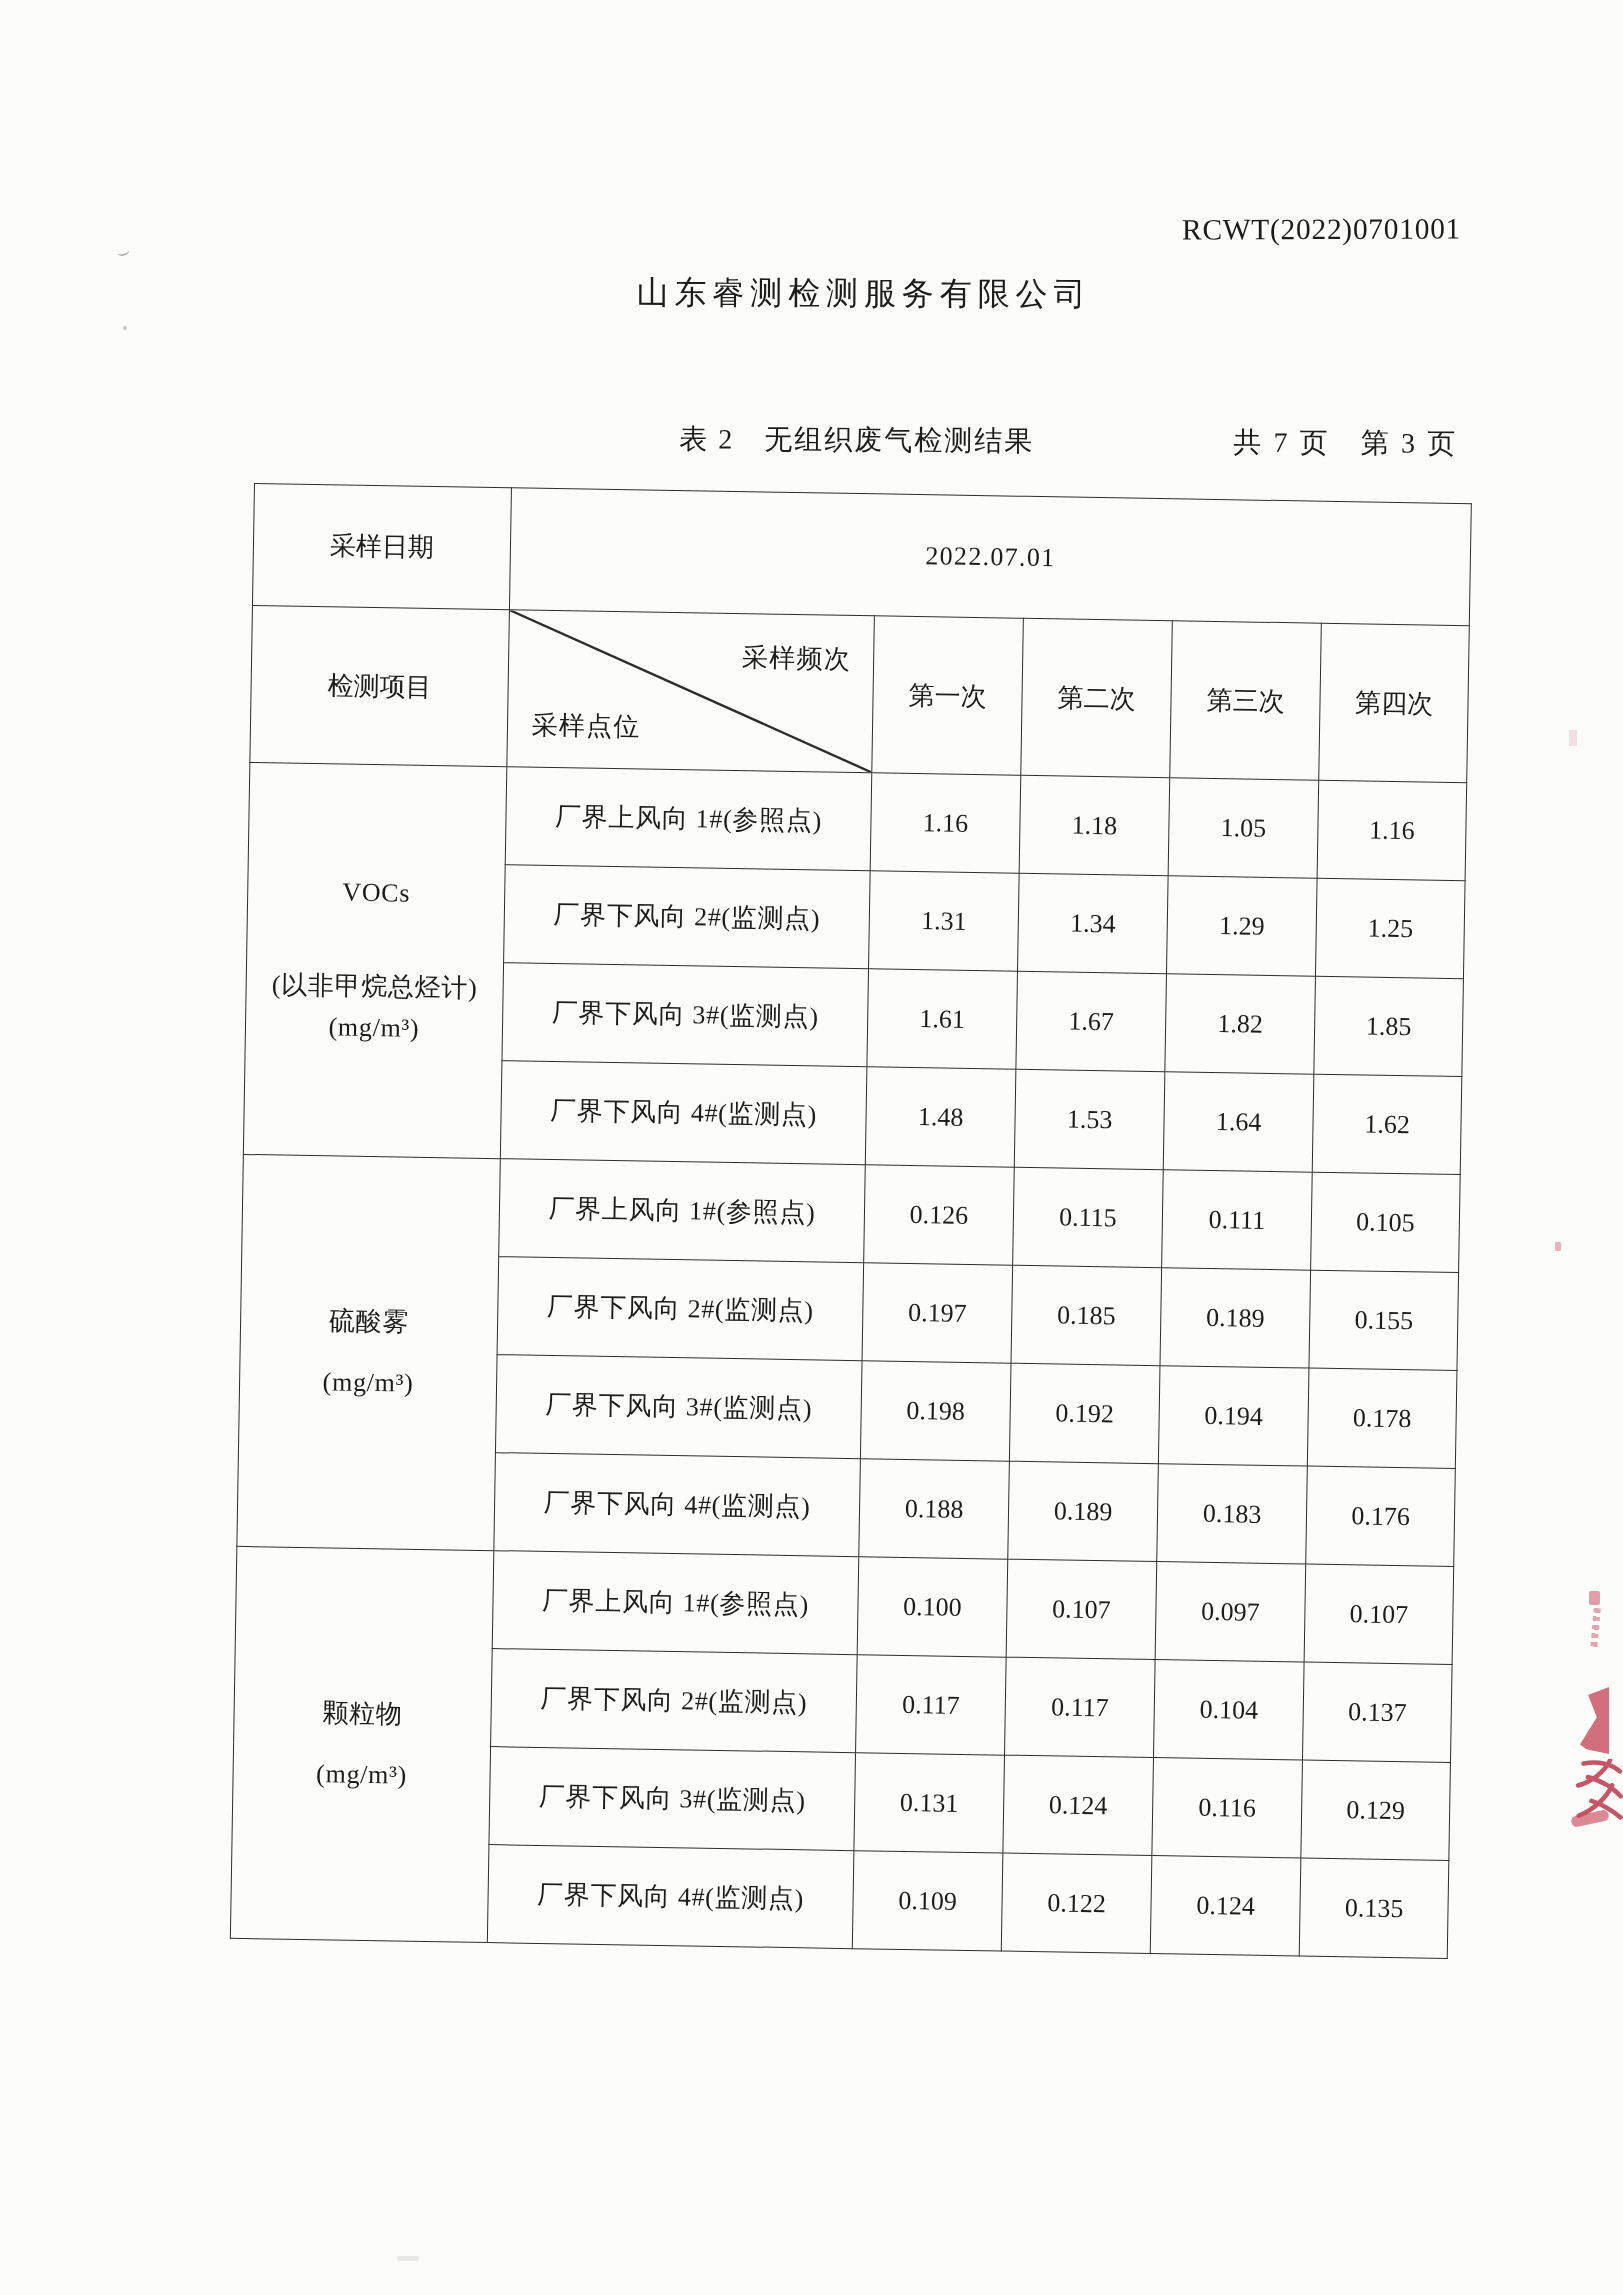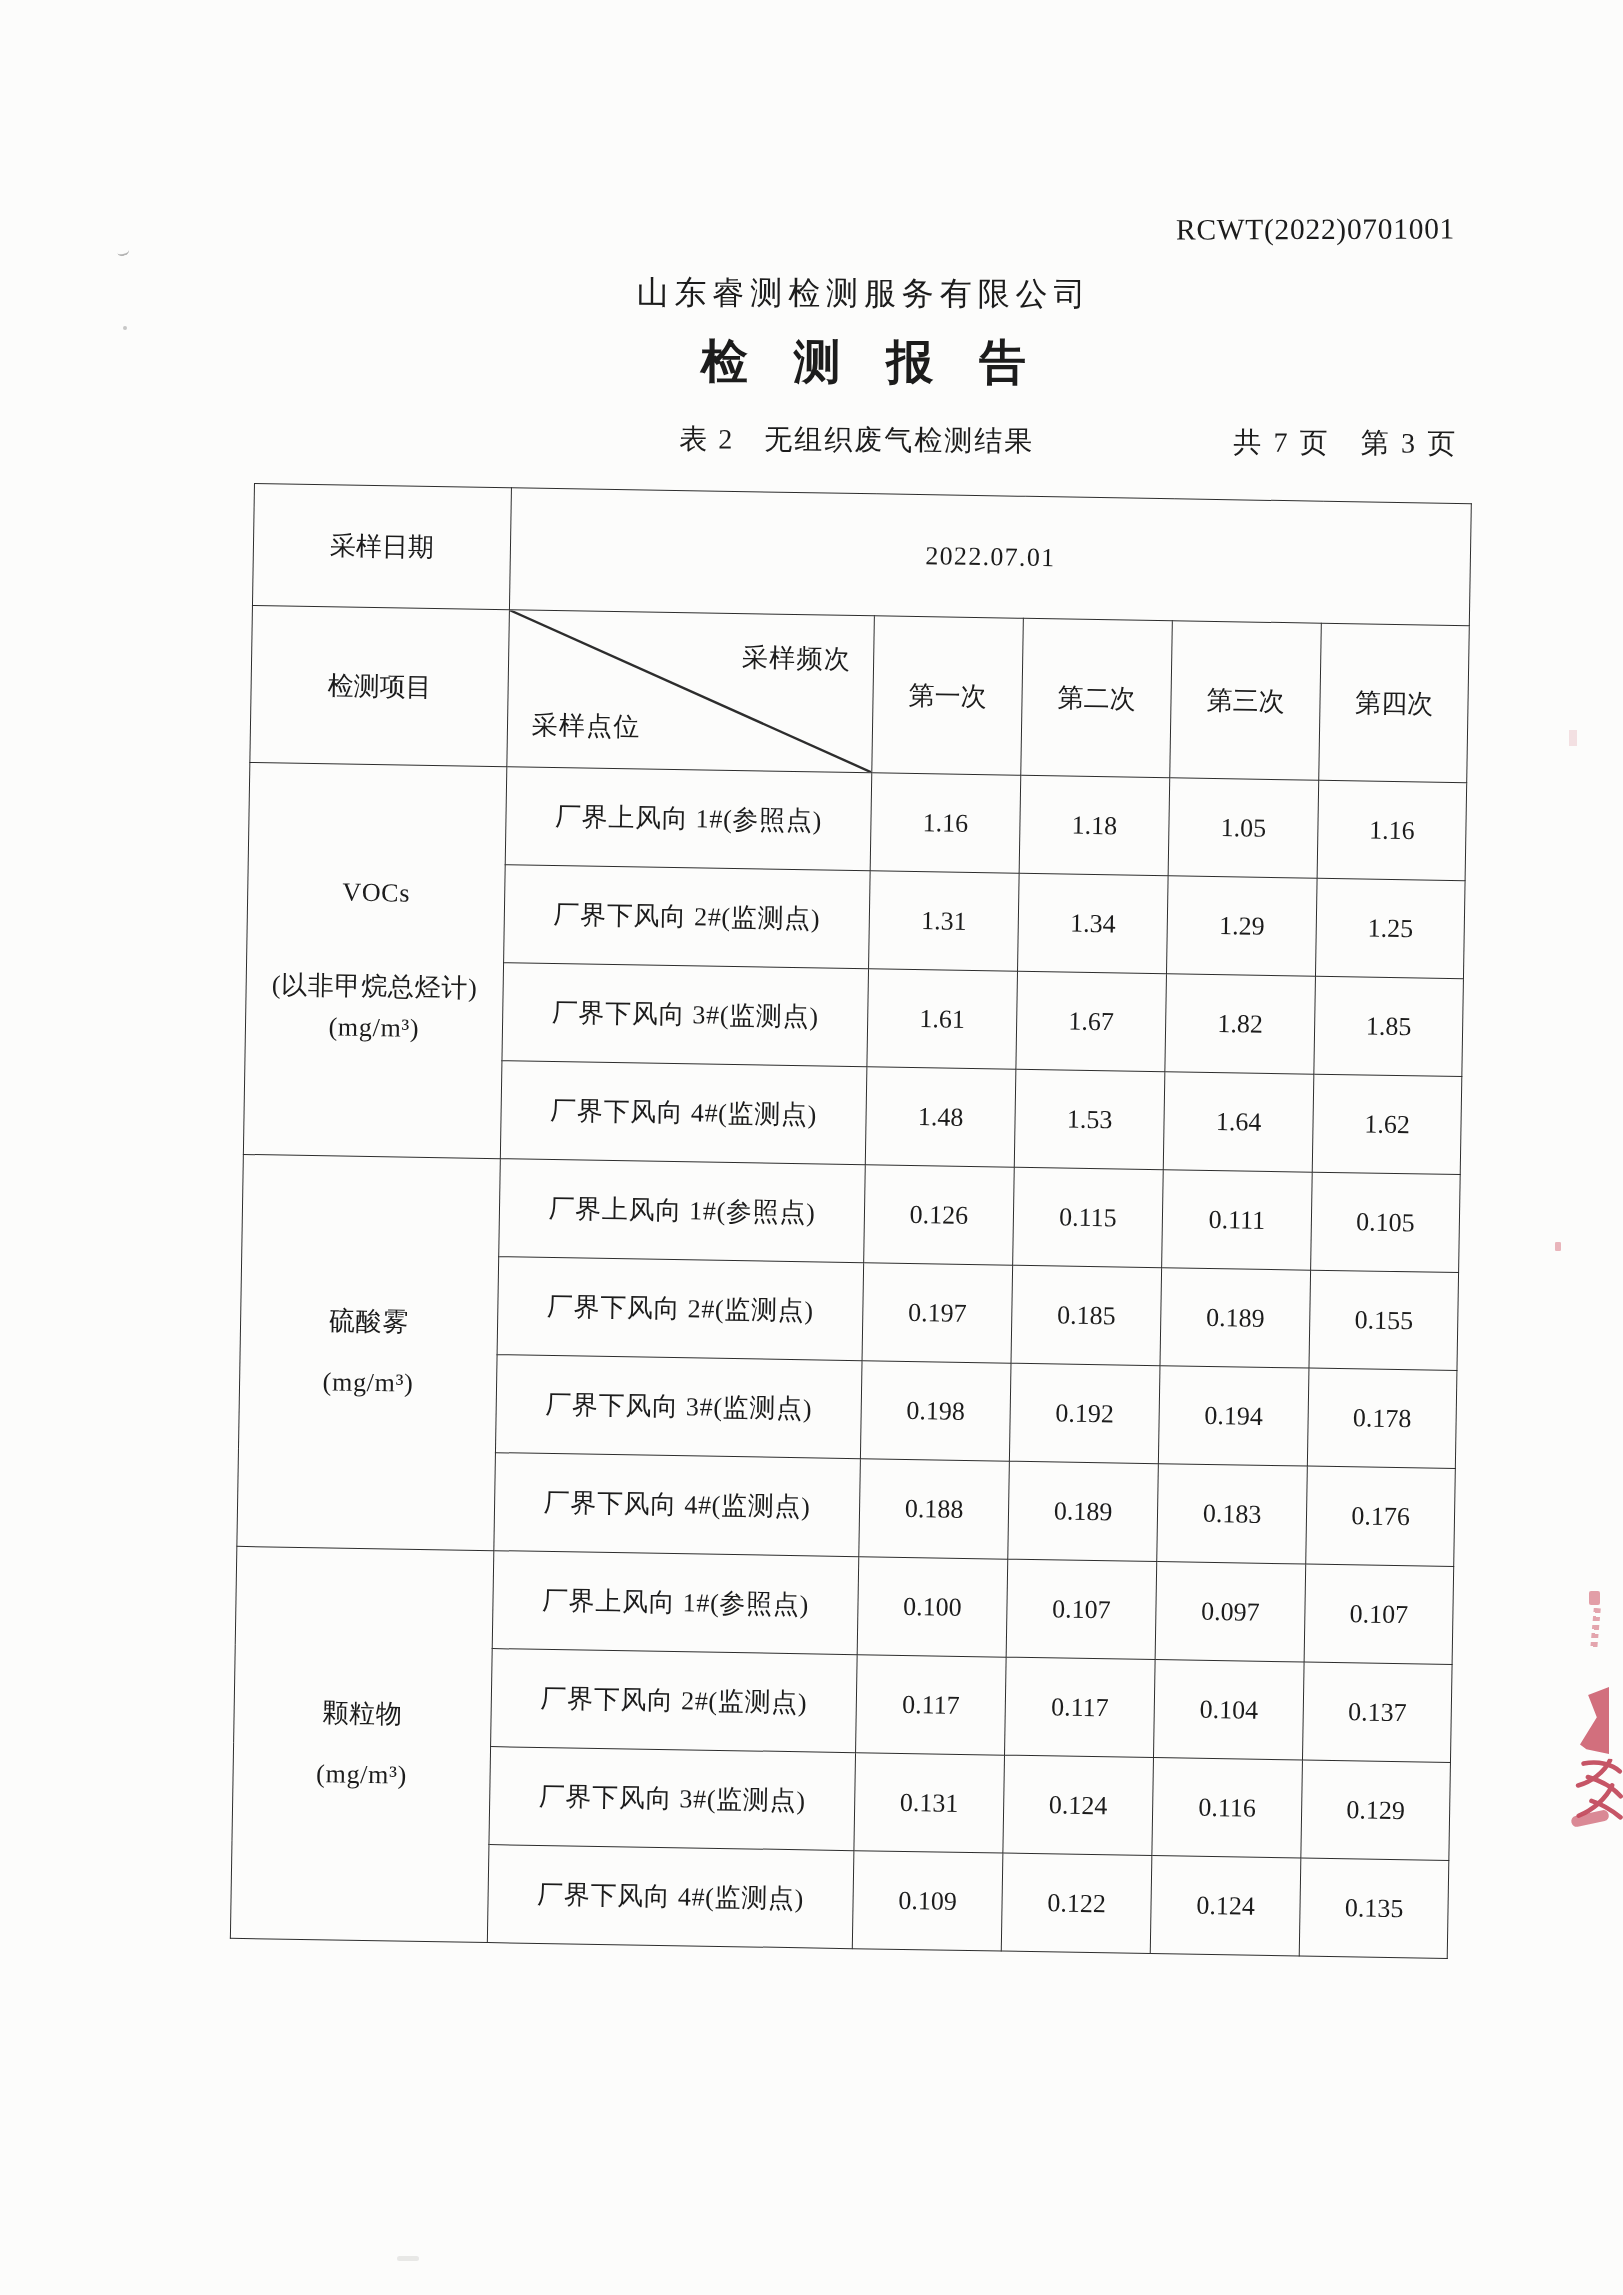--- a/index.html
+++ b/index.html
@@ -7,21 +7,21 @@
     width:1623px;height:2295px;
     background:#fcfcfb;
     font-family:"Liberation Serif","DejaVu Serif",serif;
     color:#1c1c1c;
     position:relative;
   }
   .page{position:absolute;inset:0;overflow:hidden;}
 
   
   .ref-number{
-    position:absolute;top:213px;right:168px;
+    position:absolute;top:213px;right:162px;
     font-size:29.5px;letter-spacing:0.7px;
     transform:rotate(-0.2deg);
   }
   .company{
     position:absolute;top:272px;left:864px;
     transform:translateX(-50%) rotate(0.2deg);
     font-size:32px;letter-spacing:5.9px;white-space:nowrap;
   }
   .title{
     position:absolute;top:331px;left:872px;
@@ -89,21 +89,20 @@
   .margin-mark-2{left:123px;top:326px;width:3.9px;height:3.9px;background:#9a9a9a;border-radius:50%;opacity:.55;}
   .bottom-smudge{left:397px;top:2256px;width:22px;height:5.2px;background:#b9b9b5;opacity:.3;border-radius:2.6px;}
 </style>
 </head>
 <body>
 
 <div class="page">
 
   <div class="ref-number">RCWT(2022)0701001</div>
   <div class="company">山东睿测检测服务有限公司</div>
-  <div class="title">检 测 报 告</div>
 
   <div class="caption-row">
     <span class="caption">表 2　无组织废气检测结果</span>
     <span class="page-info">共 7 页　第 3 页</span>
   </div>
 
   <table class="report">
     <colgroup>
       <col style="width:257px">
         <col style="width:365px">

